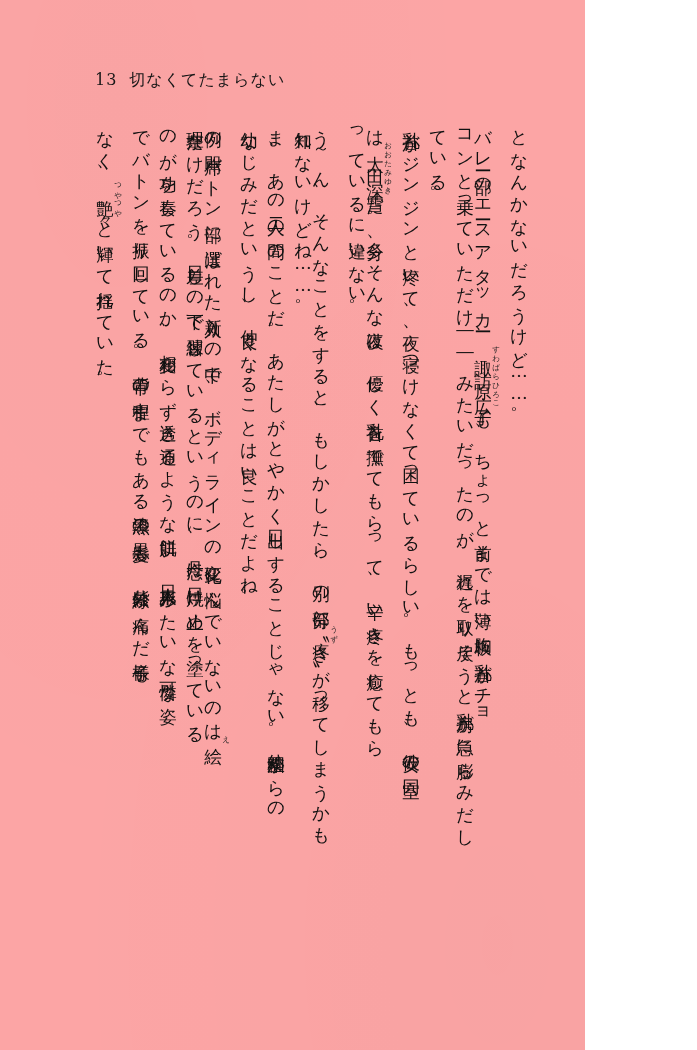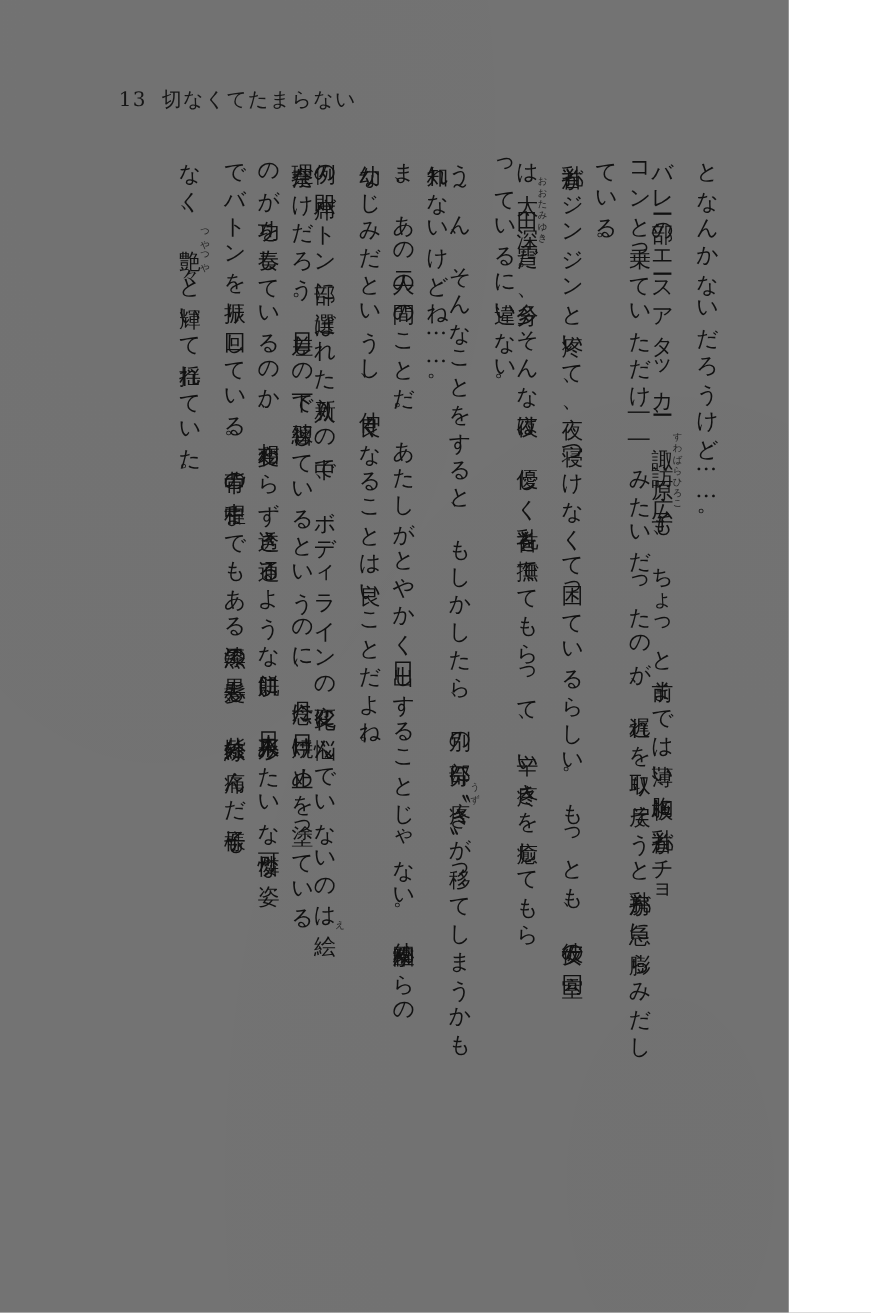--- a/index.html
+++ b/index.html
@@ -9,23 +9,23 @@
   }
   body {
     width: 697px;
     height: 1050px;
     overflow: hidden;
     font-family: "DejaVu Serif", "Liberation Serif", serif;
     color: #1a1a1a;
   }
   .page {
     position: relative;
-    width: 631px;
+    width: 585px;
     height: 1050px;
-    background: #737373;
+    background: #fca5a5;
   }
   
   .page::before {
     content: "";
     position: absolute;
     inset: 0;
     background:
       radial-gradient(ellipse at 20% 10%, rgba(0,0,0,0.012), rgba(0,0,0,0) 60%),
       radial-gradient(ellipse at 85% 90%, rgba(0,0,0,0.015), rgba(0,0,0,0) 65%);
     pointer-events: none;

